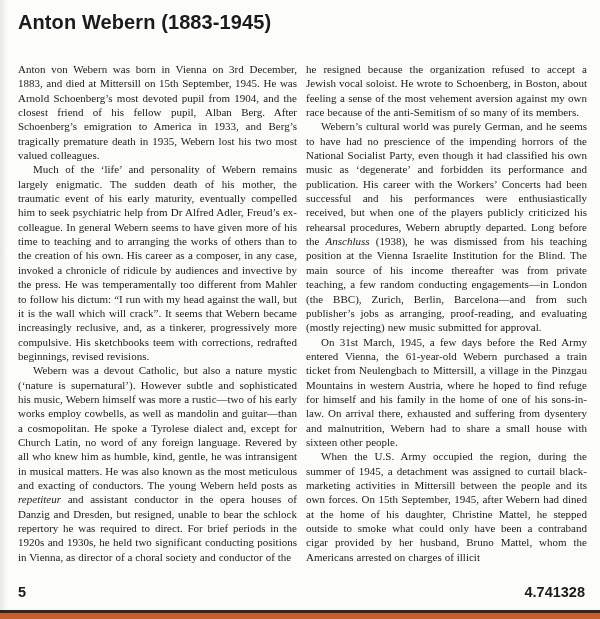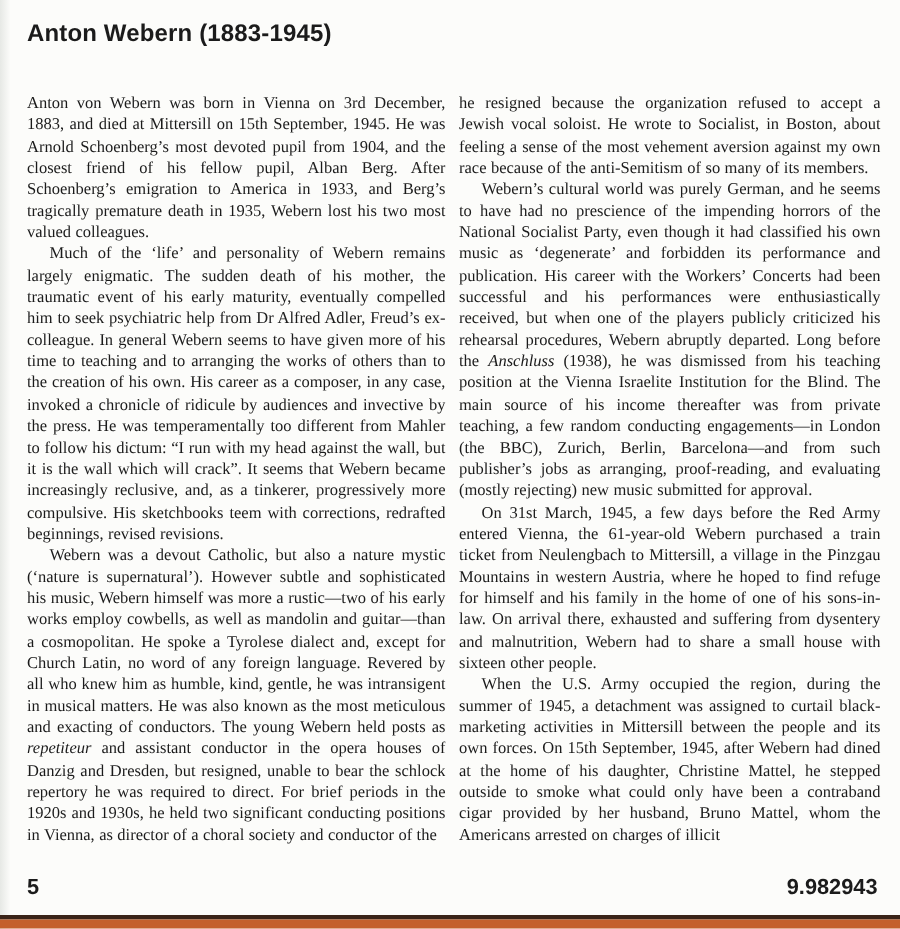--- a/index.html
+++ b/index.html
@@ -13,21 +13,21 @@
   }
   .edge-shade {
     position: absolute; left: 0; top: 0; bottom: 0; width: 7px;
     background: linear-gradient(to right, rgba(190,196,190,0.35), rgba(190,196,190,0));
   }
   .header {
     position: absolute; left: 18px; top: 13px; right: 14px;
     font-family: "Liberation Sans", sans-serif;
     font-weight: bold;
   }
-  .title { font-size: 16px; line-height: 19px; letter-spacing: 0.1px; }
+  .title { font-size: 20px; line-height: 19px; letter-spacing: 0.1px; }
   .subtitle { font-size: 14.5px; line-height: 16px; margin-top: 5px; letter-spacing: 0.1px; }
   .col {
     position: absolute; top: 62px; height: 518px;
     overflow: hidden;
     text-align: justify;
     font-size: 11px;
     line-height: 14.35px;
     word-spacing: 0.2px;
   }
   #col-left  { left: 18px;  width: 279px; }
@@ -52,25 +52,25 @@
 <div class="header">
   <div class="title">Anton Webern (1883-1945)</div>
 </div>
 
 <div class="col" id="col-left">
     <p><span>Anton von Webern was born in Vienna on 3rd December, 1883, and died at Mittersill on 15th September, 1945. He was Arnold Schoenberg’s most devoted pupil from 1904, and the closest friend of his fellow pupil, Alban Berg. After Schoenberg’s emigration to America in 1933, and Berg’s tragically premature death in 1935, Webern lost his two most valued colleagues.</span></p>
     <p class="indent"><span>Much of the ‘life’ and personality of Webern remains largely enigmatic. The sudden death of his mother, the traumatic event of his early maturity, eventually compelled him to seek psychiatric help from Dr Alfred Adler, Freud’s ex-colleague. In general Webern seems to have given more of his time to teaching and to arranging the works of others than to the creation of his own. His career as a composer, in any case, invoked a chronicle of ridicule by audiences and invective by the press. He was temperamentally too different from Mahler to follow his dictum: “I run with my head against the wall, but it is the wall which will crack”. It seems that Webern became increasingly reclusive, and, as a tinkerer, progressively more compulsive. His sketchbooks teem with corrections, redrafted beginnings, revised revisions.</span></p>
     <p class="indent"><span>Webern was a devout Catholic, but also a nature mystic (‘nature is supernatural’). However subtle and sophisticated his music, Webern himself was more a rustic—two of his early works employ cowbells, as well as mandolin and guitar—than a cosmopolitan. He spoke a Tyrolese dialect and, except for Church Latin, no word of any foreign language. Revered by all who knew him as humble, kind, gentle, he was intransigent in musical matters. He was also known as the most meticulous and exacting of conductors. The young Webern held posts as </span><em>repetiteur</em><span> and assistant conductor in the opera houses of Danzig and Dresden, but resigned, unable to bear the schlock repertory he was required to direct. For brief periods in the 1920s and 1930s, he held two significant conducting positions in Vienna, as director of a choral society and conductor of the </span></p>
   </div>
 <div class="col" id="col-right">
-    <p><span>he resigned because the organization refused to accept a Jewish vocal soloist. He wrote to Socialist, in Boston, about feeling a sense of the most vehement aversion against my own race because of the anti-Semitism of so many of its members.</span></p>
+    <p><span>he resigned because the organization refused to accept a Jewish vocal soloist. He wrote to Schoenberg, in Boston, about feeling a sense of the most vehement aversion against my own race because of the anti-Semitism of so many of its members.</span></p>
     <p class="indent"><span>Webern’s cultural world was purely German, and he seems to have had no prescience of the impending horrors of the National Socialist Party, even though it had classified his own music as ‘degenerate’ and forbidden its performance and publication. His career with the Workers’ Concerts had been successful and his performances were enthusiastically received, but when one of the players publicly criticized his rehearsal procedures, Webern abruptly departed. Long before the </span><em>Anschluss</em><span> (1938), he was dismissed from his teaching position at the Vienna Israelite Institution for the Blind. The main source of his income thereafter was from private teaching, a few random conducting engagements—in London (the BBC), Zurich, Berlin, Barcelona—and from such publisher’s jobs as arranging, proof-reading, and evaluating (mostly rejecting) new music submitted for approval.</span></p>
     <p class="indent"><span>On 31st March, 1945, a few days before the Red Army entered Vienna, the 61-year-old Webern purchased a train ticket from Neulengbach to Mittersill, a village in the Pinzgau Mountains in western Austria, where he hoped to find refuge for himself and his family in the home of one of his sons-in-law. On arrival there, exhausted and suffering from dysentery and malnutrition, Webern had to share a small house with sixteen other people.</span></p>
     <p class="indent"><span>When the U.S. Army occupied the region, during the summer of 1945, a detachment was assigned to curtail black-marketing activities in Mittersill between the people and its own forces. On 15th September, 1945, after Webern had dined at the home of his daughter, Christine Mattel, he stepped outside to smoke what could only have been a contraband cigar provided by her husband, Bruno Mattel, whom the Americans arrested on charges of illicit</span></p>
   </div>
 
 <div class="footer">
   <span>5</span>
-  <span>9.982943</span>
+  <span>4.741328</span>
 </div>
 
 <div class="bottom-line" style="background: rgb(58, 35, 24);"></div>
 <div class="bottom-bar" style="background: rgb(196, 96, 44);"></div>
 
 </body></html>

